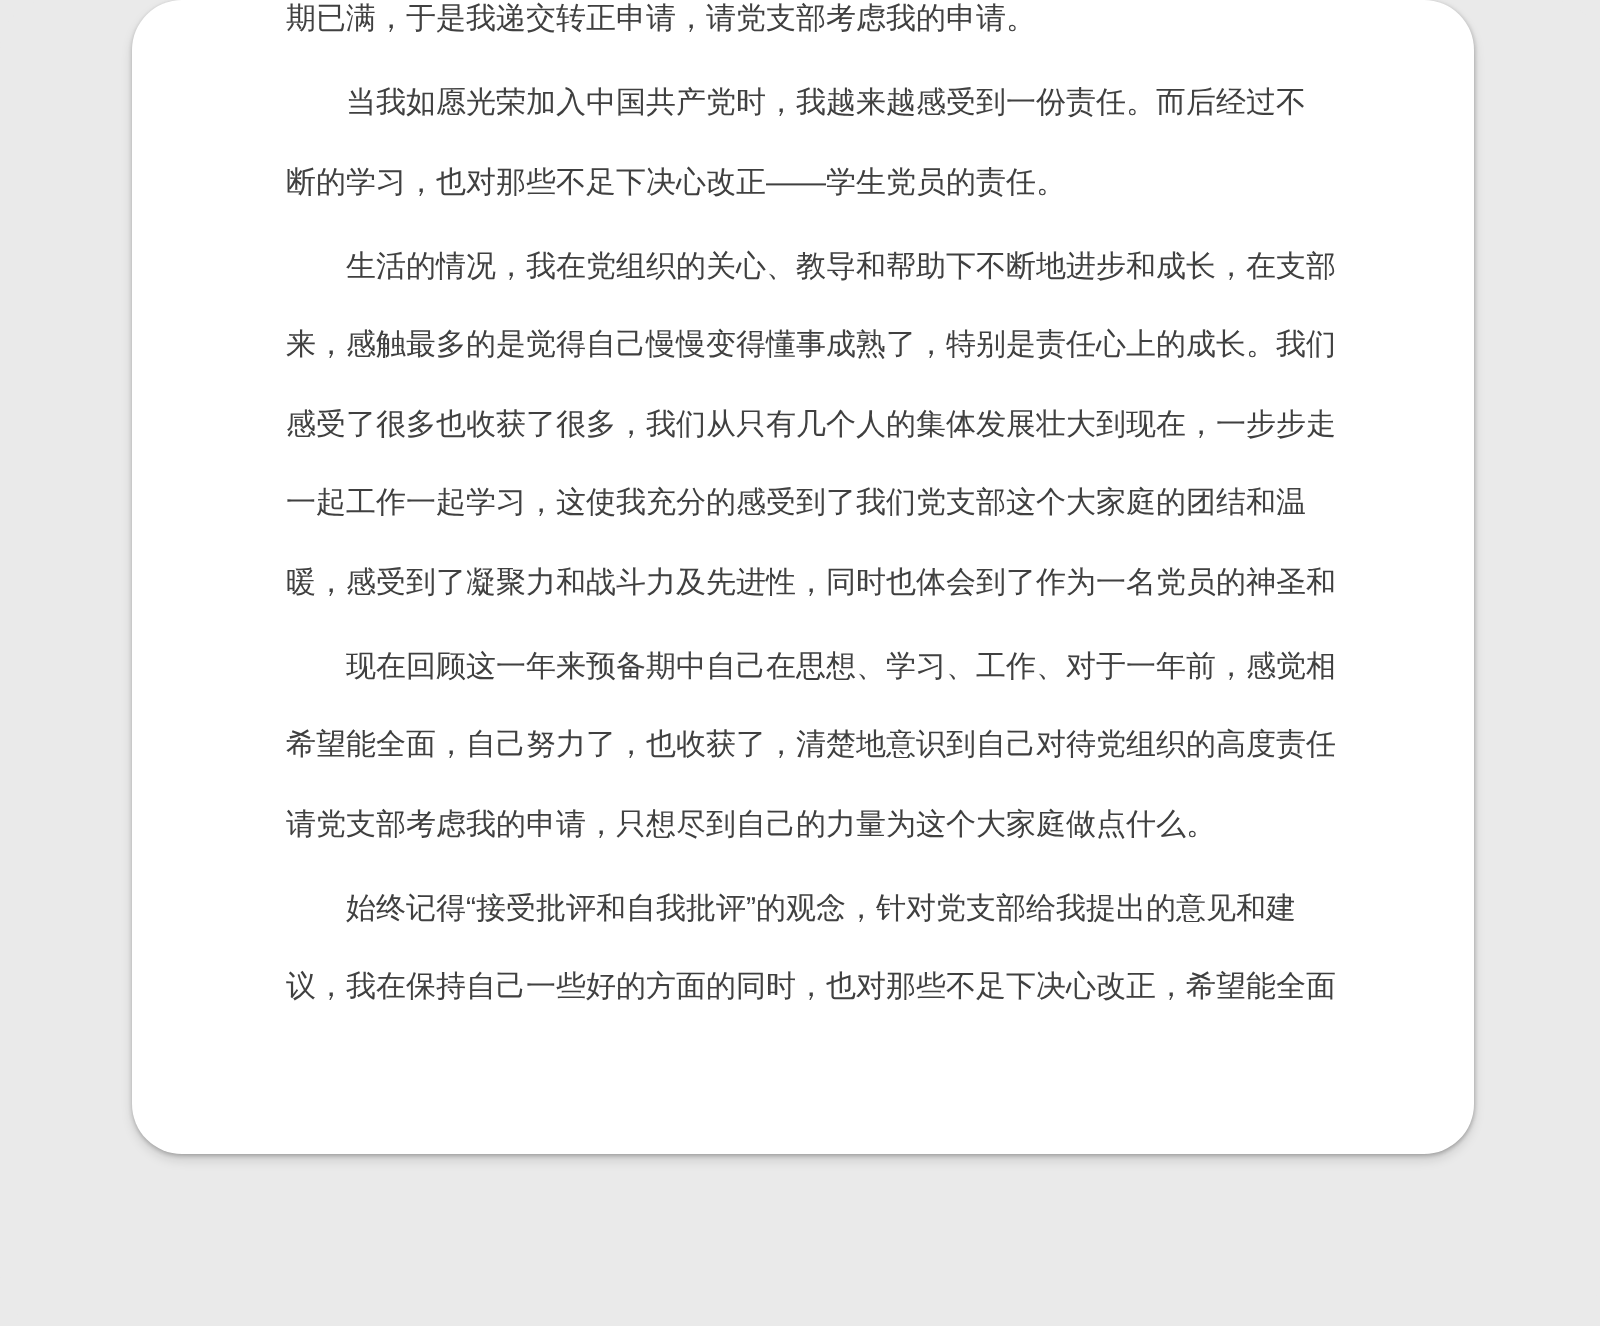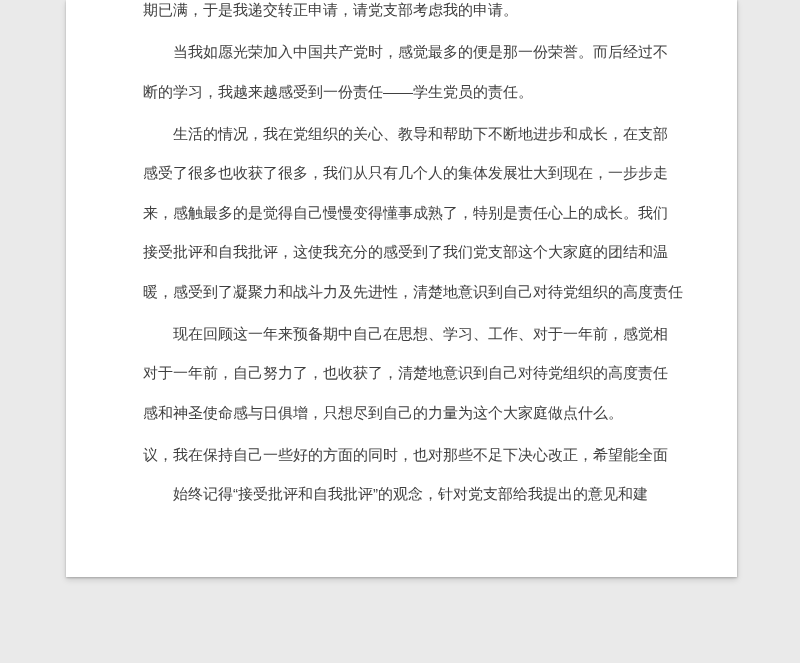--- a/index.html
+++ b/index.html
@@ -1,15 +1,15 @@
 <!DOCTYPE html>
 <html><head>
 <meta charset="utf-8">
 <style>
-  * { box-sizing: border-box; margin: 0; padding: 0; }
+  * { box-sizing: border-box; margin: 0; padding: 0; border-radius: 25px; }
   html, body {
     width: 800px;
     height: 663px;
     overflow: hidden;
     background: #eaeaea;
     font-family: "Liberation Sans", "DejaVu Sans", sans-serif;
   }
   .viewport {
     position: relative;
     width: 800px;
@@ -46,34 +46,34 @@
 </head>
 <body style="background: rgb(234, 234, 234);">
 
 <div class="viewport">
   <div class="page" style="background: rgb(255, 255, 255);">
     <div class="content" style="color: rgb(64, 64, 64);">
         <div class="paragraph">
           <div class="line">期已满，于是我递交转正申请，请党支部考虑我的申请。</div>
         </div>
         <div class="paragraph">
-          <div class="line indent">当我如愿光荣加入中国共产党时，感觉最多的便是那一份荣誉。而后经过不</div>
-          <div class="line">断的学习，我越来越感受到一份责任——学生党员的责任。</div>
+          <div class="line indent">当我如愿光荣加入中国共产党时，我越来越感受到一份责任。而后经过不</div>
+          <div class="line">断的学习，也对那些不足下决心改正——学生党员的责任。</div>
         </div>
         <div class="paragraph">
           <div class="line indent">生活的情况，我在党组织的关心、教导和帮助下不断地进步和成长，在支部</div>
+          <div class="line">来，感触最多的是觉得自己慢慢变得懂事成熟了，特别是责任心上的成长。我们</div>
           <div class="line">感受了很多也收获了很多，我们从只有几个人的集体发展壮大到现在，一步步走</div>
-          <div class="line">来，感触最多的是觉得自己慢慢变得懂事成熟了，特别是责任心上的成长。我们</div>
-          <div class="line">接受批评和自我批评，这使我充分的感受到了我们党支部这个大家庭的团结和温</div>
-          <div class="line">暖，感受到了凝聚力和战斗力及先进性，清楚地意识到自己对待党组织的高度责任</div>
+          <div class="line">一起工作一起学习，这使我充分的感受到了我们党支部这个大家庭的团结和温</div>
+          <div class="line">暖，感受到了凝聚力和战斗力及先进性，同时也体会到了作为一名党员的神圣和</div>
         </div>
         <div class="paragraph">
           <div class="line indent">现在回顾这一年来预备期中自己在思想、学习、工作、对于一年前，感觉相</div>
-          <div class="line">对于一年前，自己努力了，也收获了，清楚地意识到自己对待党组织的高度责任</div>
-          <div class="line">感和神圣使命感与日俱增，只想尽到自己的力量为这个大家庭做点什么。</div>
+          <div class="line">希望能全面，自己努力了，也收获了，清楚地意识到自己对待党组织的高度责任</div>
+          <div class="line">请党支部考虑我的申请，只想尽到自己的力量为这个大家庭做点什么。</div>
         </div>
         <div class="paragraph">
+          <div class="line indent">始终记得“接受批评和自我批评”的观念，针对党支部给我提出的意见和建</div>
           <div class="line">议，我在保持自己一些好的方面的同时，也对那些不足下决心改正，希望能全面</div>
-          <div class="line indent">始终记得“接受批评和自我批评”的观念，针对党支部给我提出的意见和建</div>
         </div>
       </div>
   </div>
 </div>
 
 </body></html>

